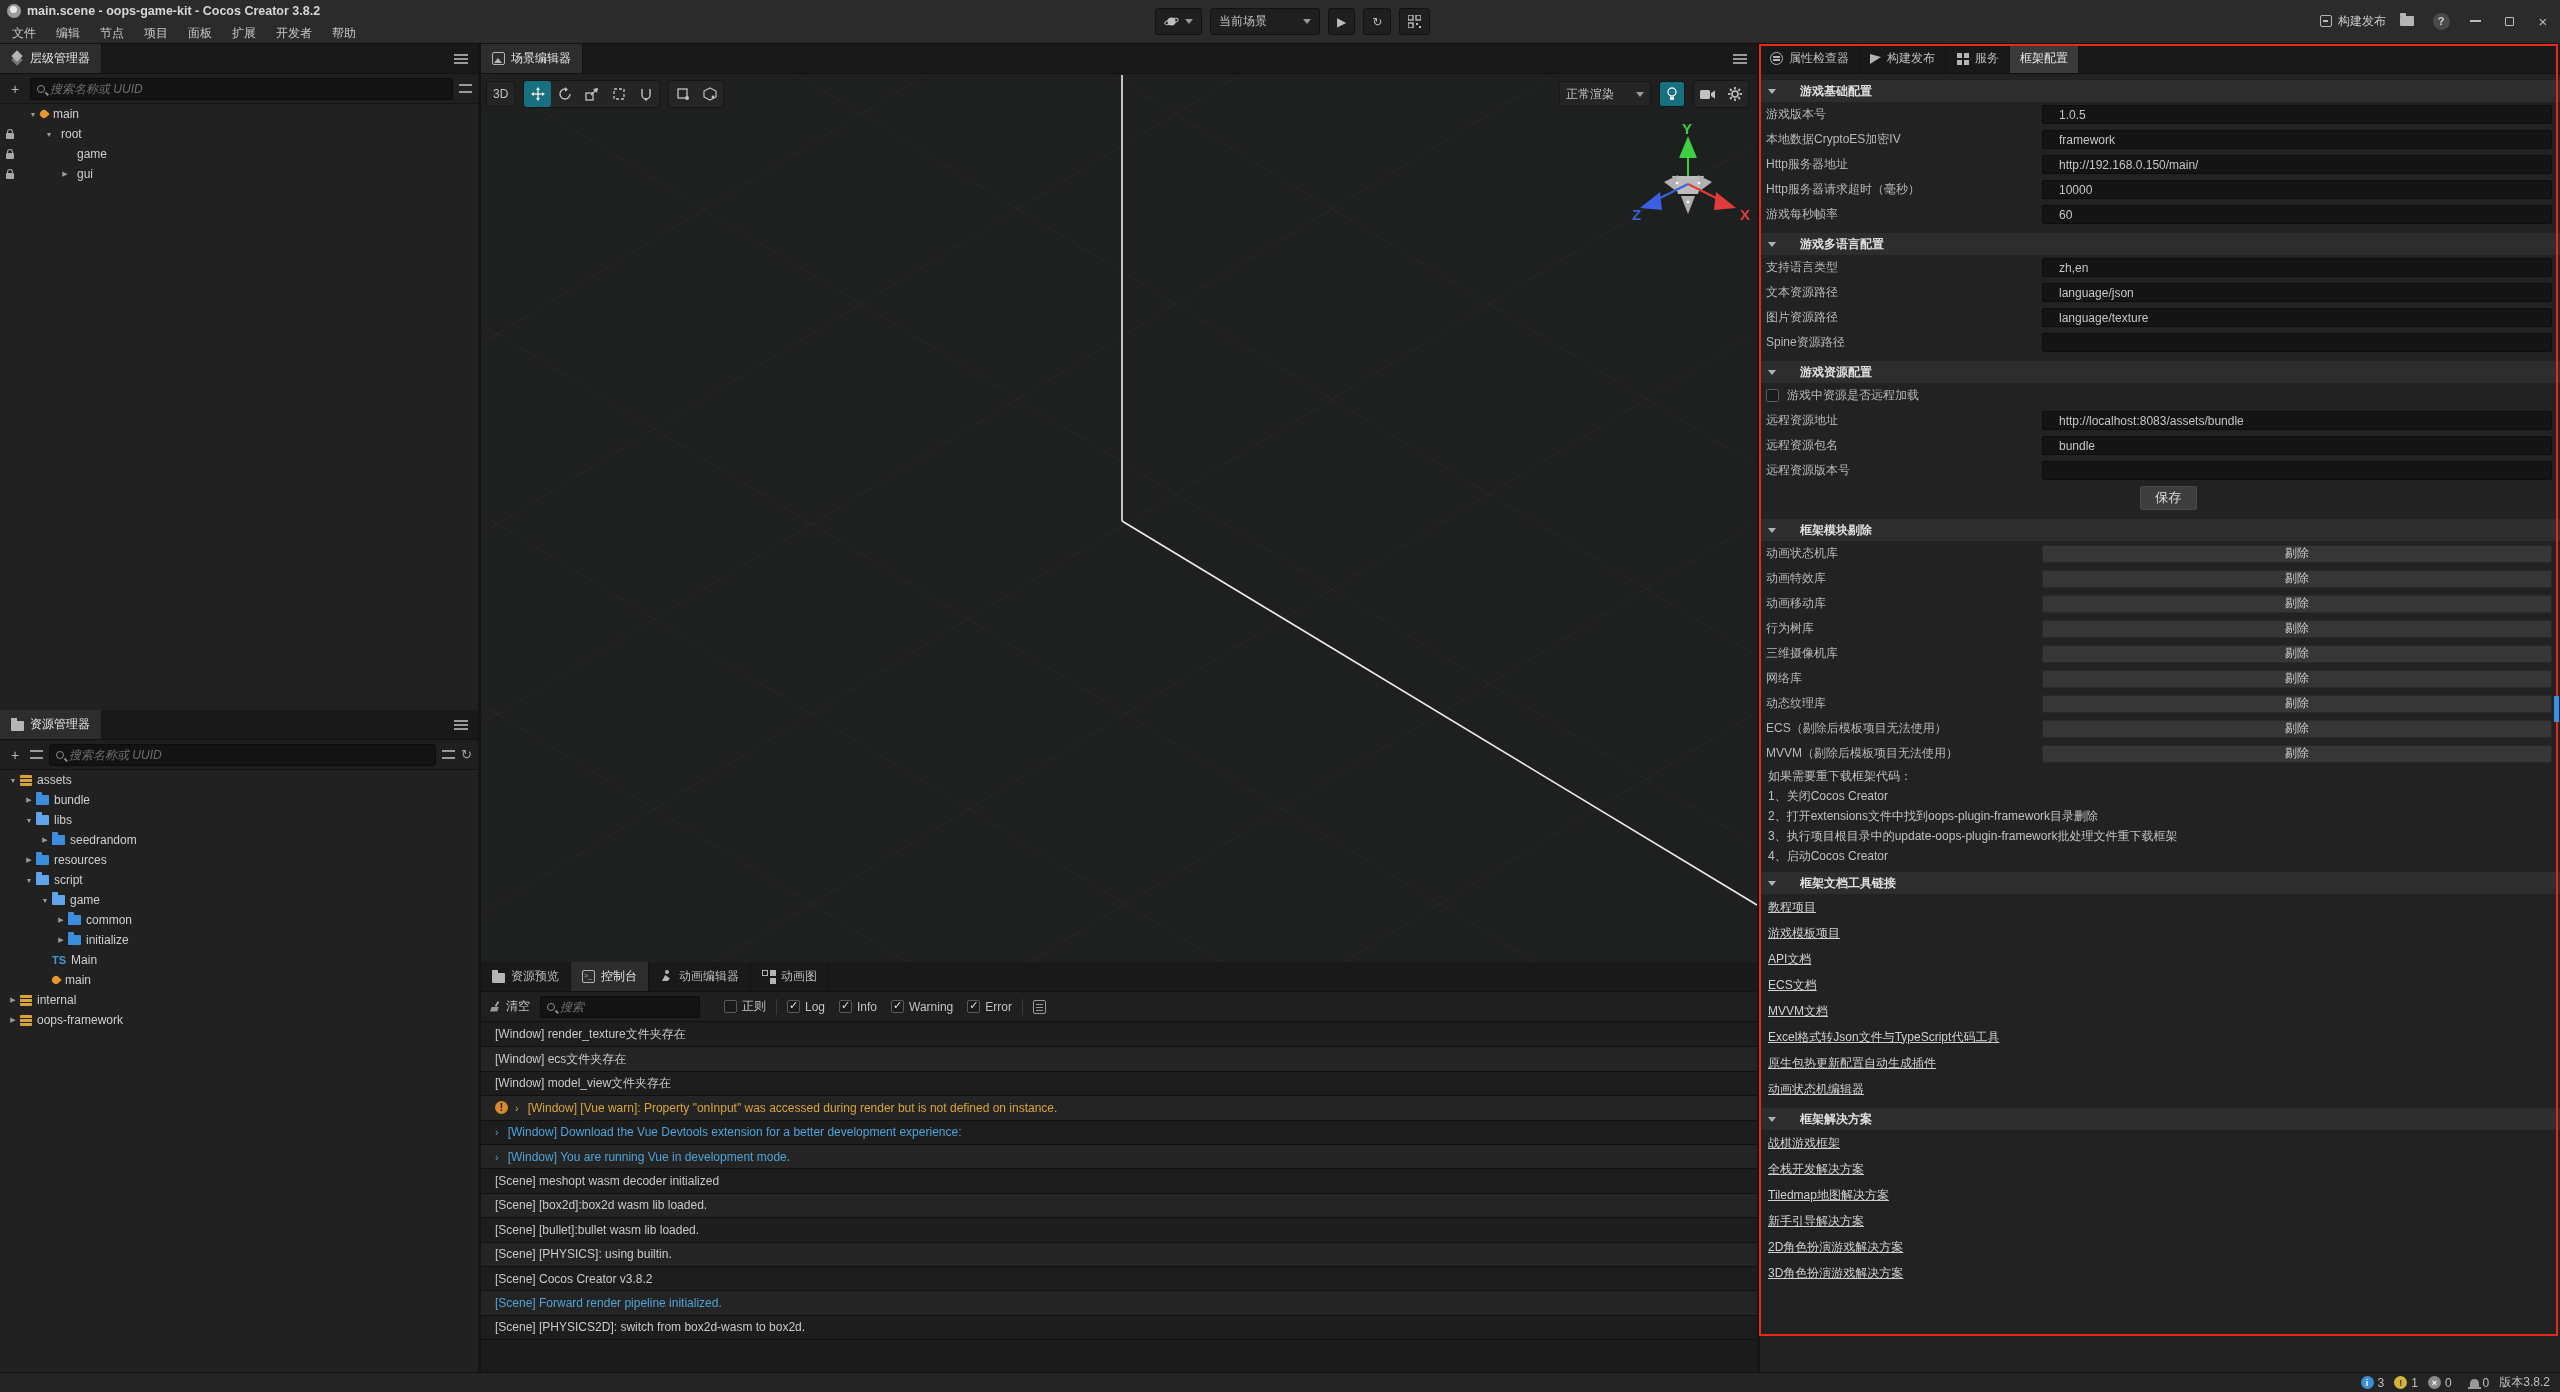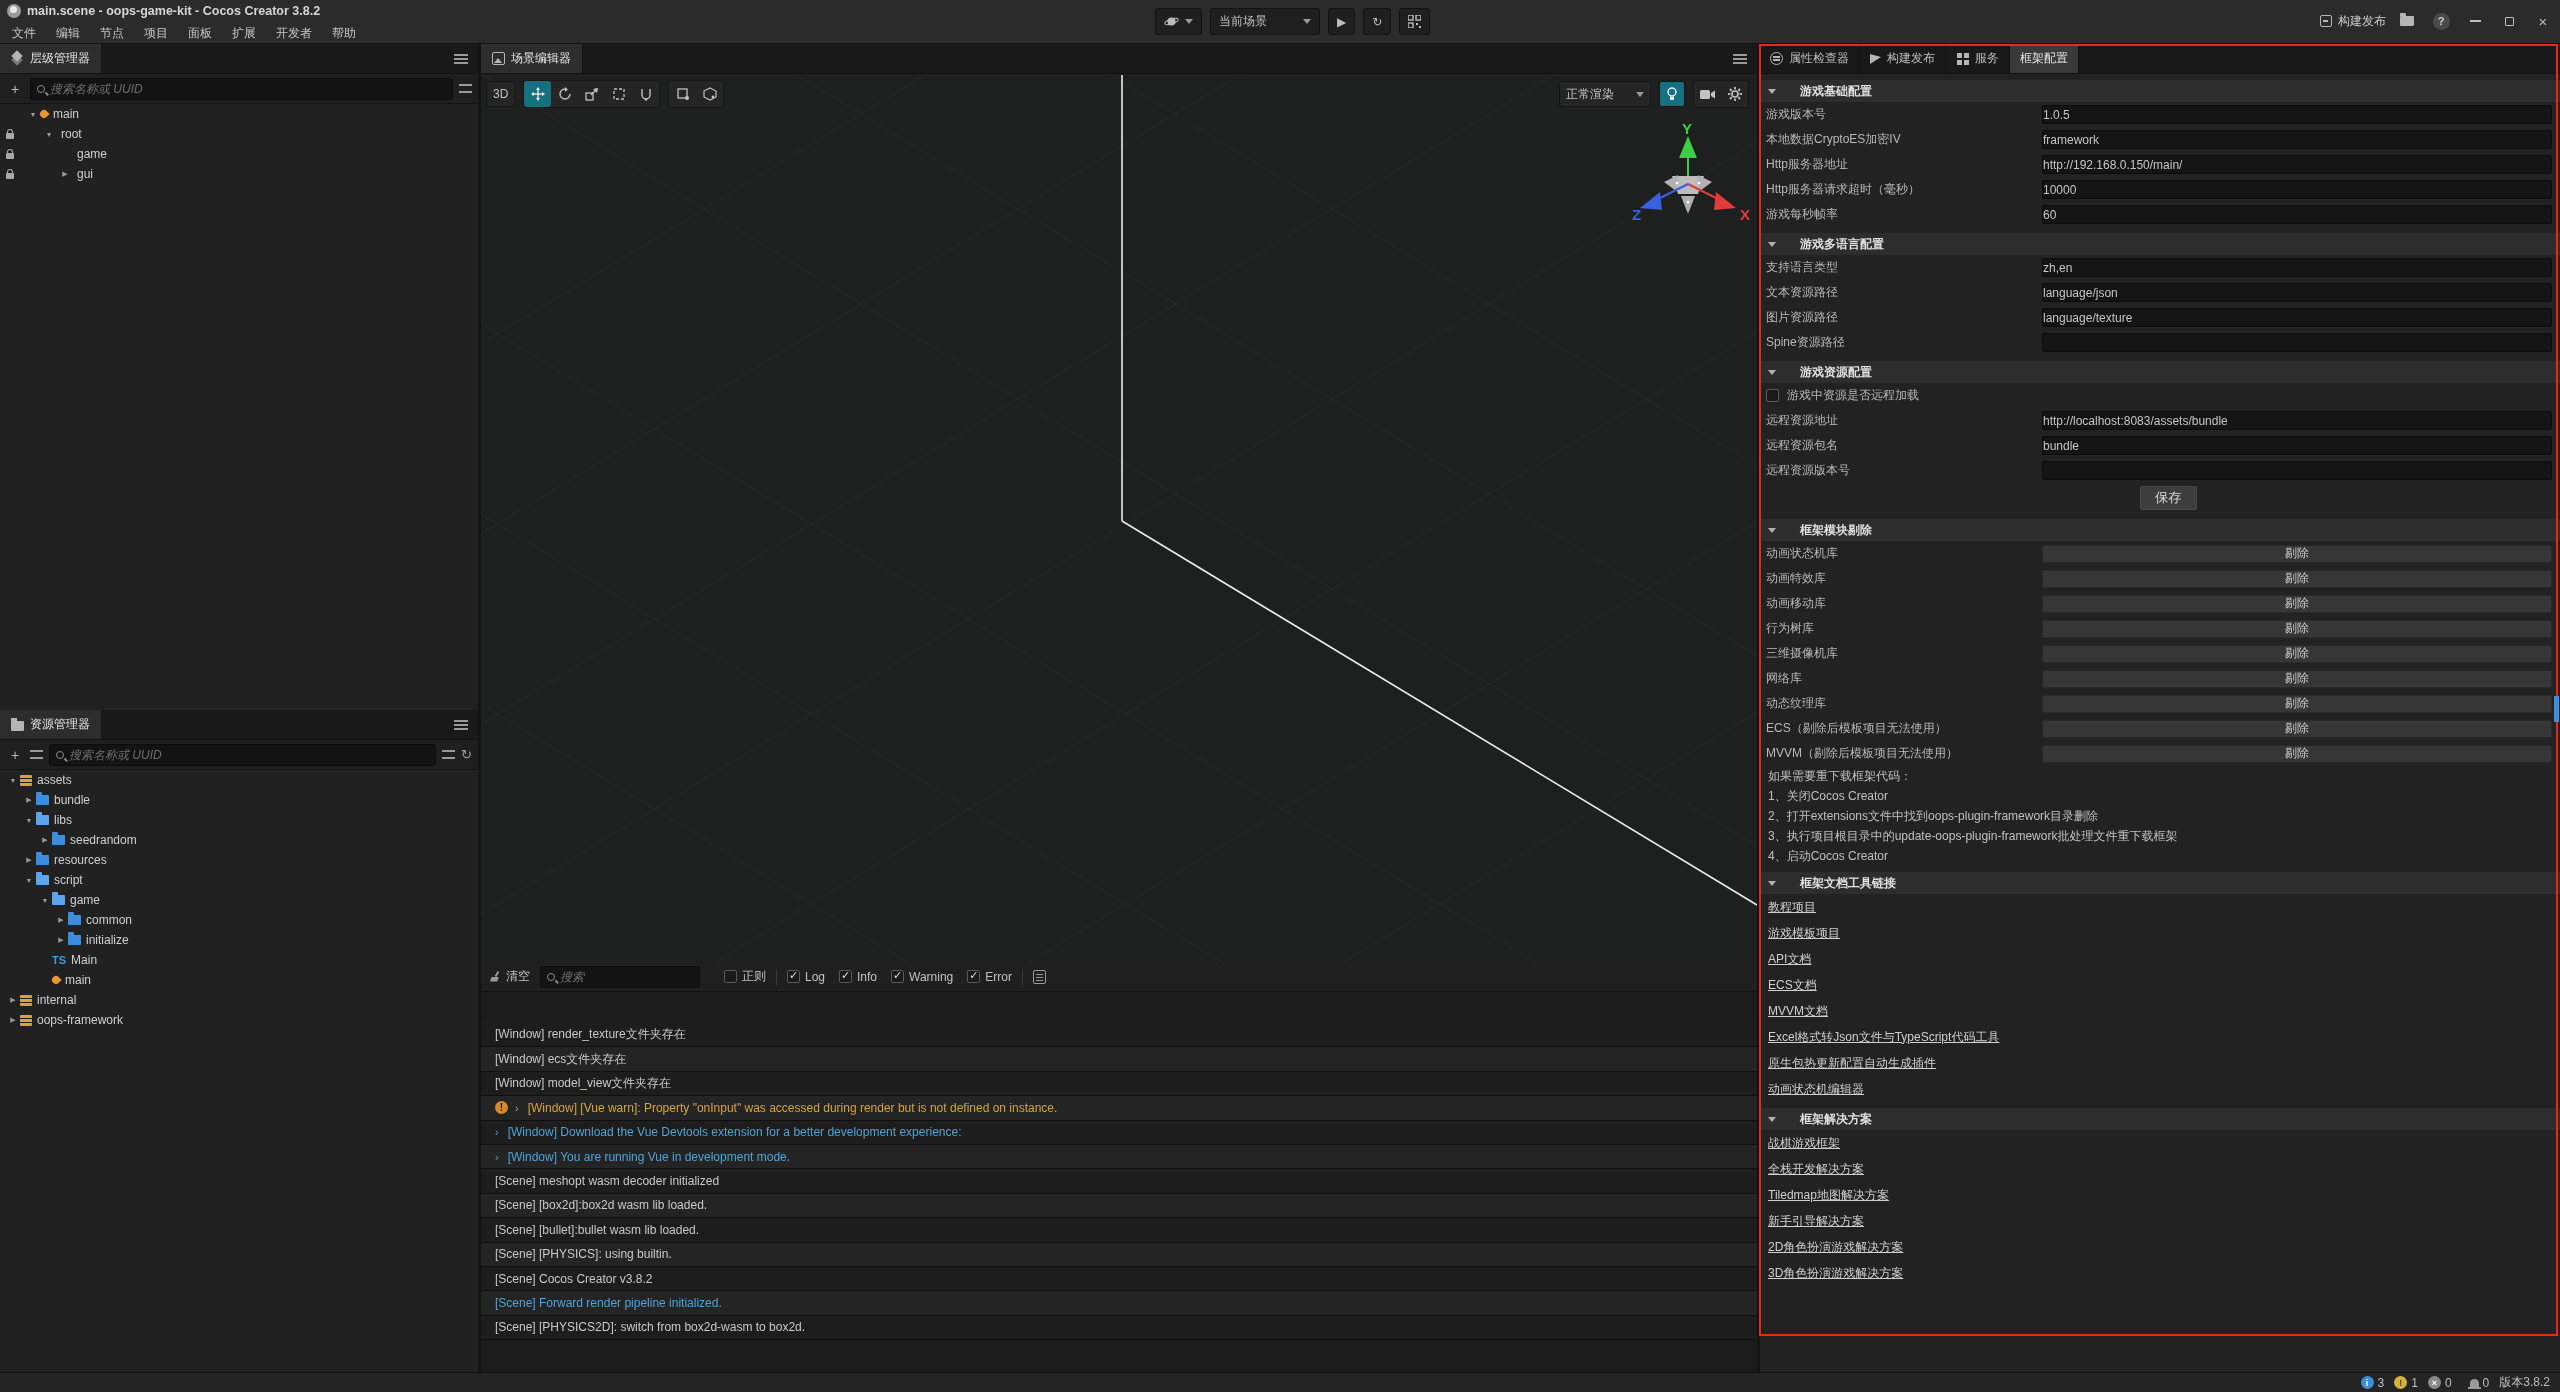--- a/index.html
+++ b/index.html
@@ -122,21 +122,21 @@
   #asset-panel { left:0; top:710px; width:478px; height:662px; }
 
   
   #insp-panel { left:1760px; top:44px; width:800px; height:1328px; background:#222222; }
   .itab { display:flex; align-items:center; gap:6px; padding:0 10px; color:#bdbdbd; border-right:1px solid #121212; }
   .itab.active { background:#3a3a3a; color:#e8e8e8; }
   .sechead { height:22px; margin-top:6px; background:#2d2d2d; display:flex; align-items:center; gap:24px; padding:0 8px; color:#e0e0e0; font-weight:bold; }
   .sec-chev { width:0; height:0; border-left:4px solid transparent; border-right:4px solid transparent; border-top:5px solid #b0b0b0; }
   .frow { height:25px; display:flex; align-items:center; padding:0 8px 0 6px; }
   .flabel { width:276px; flex:none; color:#b8b8b8; white-space:nowrap; overflow:hidden; }
-  .fvalue { flex:1; height:19px; background:#141414; border:1px solid #0c0c0c; border-radius:2px; color:#c6c6c6; display:flex; align-items:center; padding:0 0; white-space:nowrap; overflow:hidden; }
+  .fvalue { flex:1; height:19px; background:#141414; border:1px solid #0c0c0c; border-radius:2px; color:#c6c6c6; display:flex; align-items:center; padding:0 16px; white-space:nowrap; overflow:hidden; }
   .mbar { flex:1; height:18px; background:#363636; border:1px solid #2a2a2a; border-radius:2px; color:#cfcfcf; display:flex; align-items:center; justify-content:center; }
   .note { height:20px; display:flex; align-items:center; padding:0 8px; color:#c0c0c0; white-space:nowrap; }
   .linkrow { height:26px; display:flex; align-items:center; padding:0 8px; }
   .linkrow span { color:#d0d0d0; text-decoration:underline; }
   .savebtn { margin-left:380px; background:#3d3d3d; border:1px solid #4a4a4a; border-radius:2px; color:#d8d8d8; padding:2px 14px; }
   .saverow { height:30px; display:flex; align-items:center; }
   .cbrow { height:25px; display:flex; align-items:center; padding:0 6px; gap:8px; color:#b8b8b8; }
 
   
   #red-rect { position:absolute; left:1759px; top:44px; width:799px; height:1292px; border:2px solid #e8281a; pointer-events:none; z-index:50; }
@@ -534,20 +534,42 @@
               <line x1="12" y1="2" x2="10.2" y2="3.8"></line>
               <line x1="3.8" y1="10.2" x2="2" y2="12"></line>
             </g>
           </svg>
       </div>
     </div>
   </div>
 </div>
 
 <div class="panel" id="console-panel">
+  <div class="tabstrip">
+
+      <div class="ptab">
+        <span class="tic folder"></span>
+        <span>资源预览</span>
+      </div>
+
+      <div class="ptab active">
+        <span class="tic term"></span>
+        <span>控制台</span>
+      </div>
+
+      <div class="ptab">
+        <span class="tic anim"></span>
+        <span>动画编辑器</span>
+      </div>
+
+      <div class="ptab">
+        <span class="tic graph"></span>
+        <span>动画图</span>
+      </div>
+    </div>
   <div class="ctools">
     <div class="cbwrap">
       <span class="broom"></span>
       <span>清空</span>
     </div>
     <div class="searchbox" style="flex:none;width:160px;">
       <span class="mag"></span>
       <input placeholder="搜索" style="">
     </div>
     <div class="cbwrap" style="margin-left:14px;">

